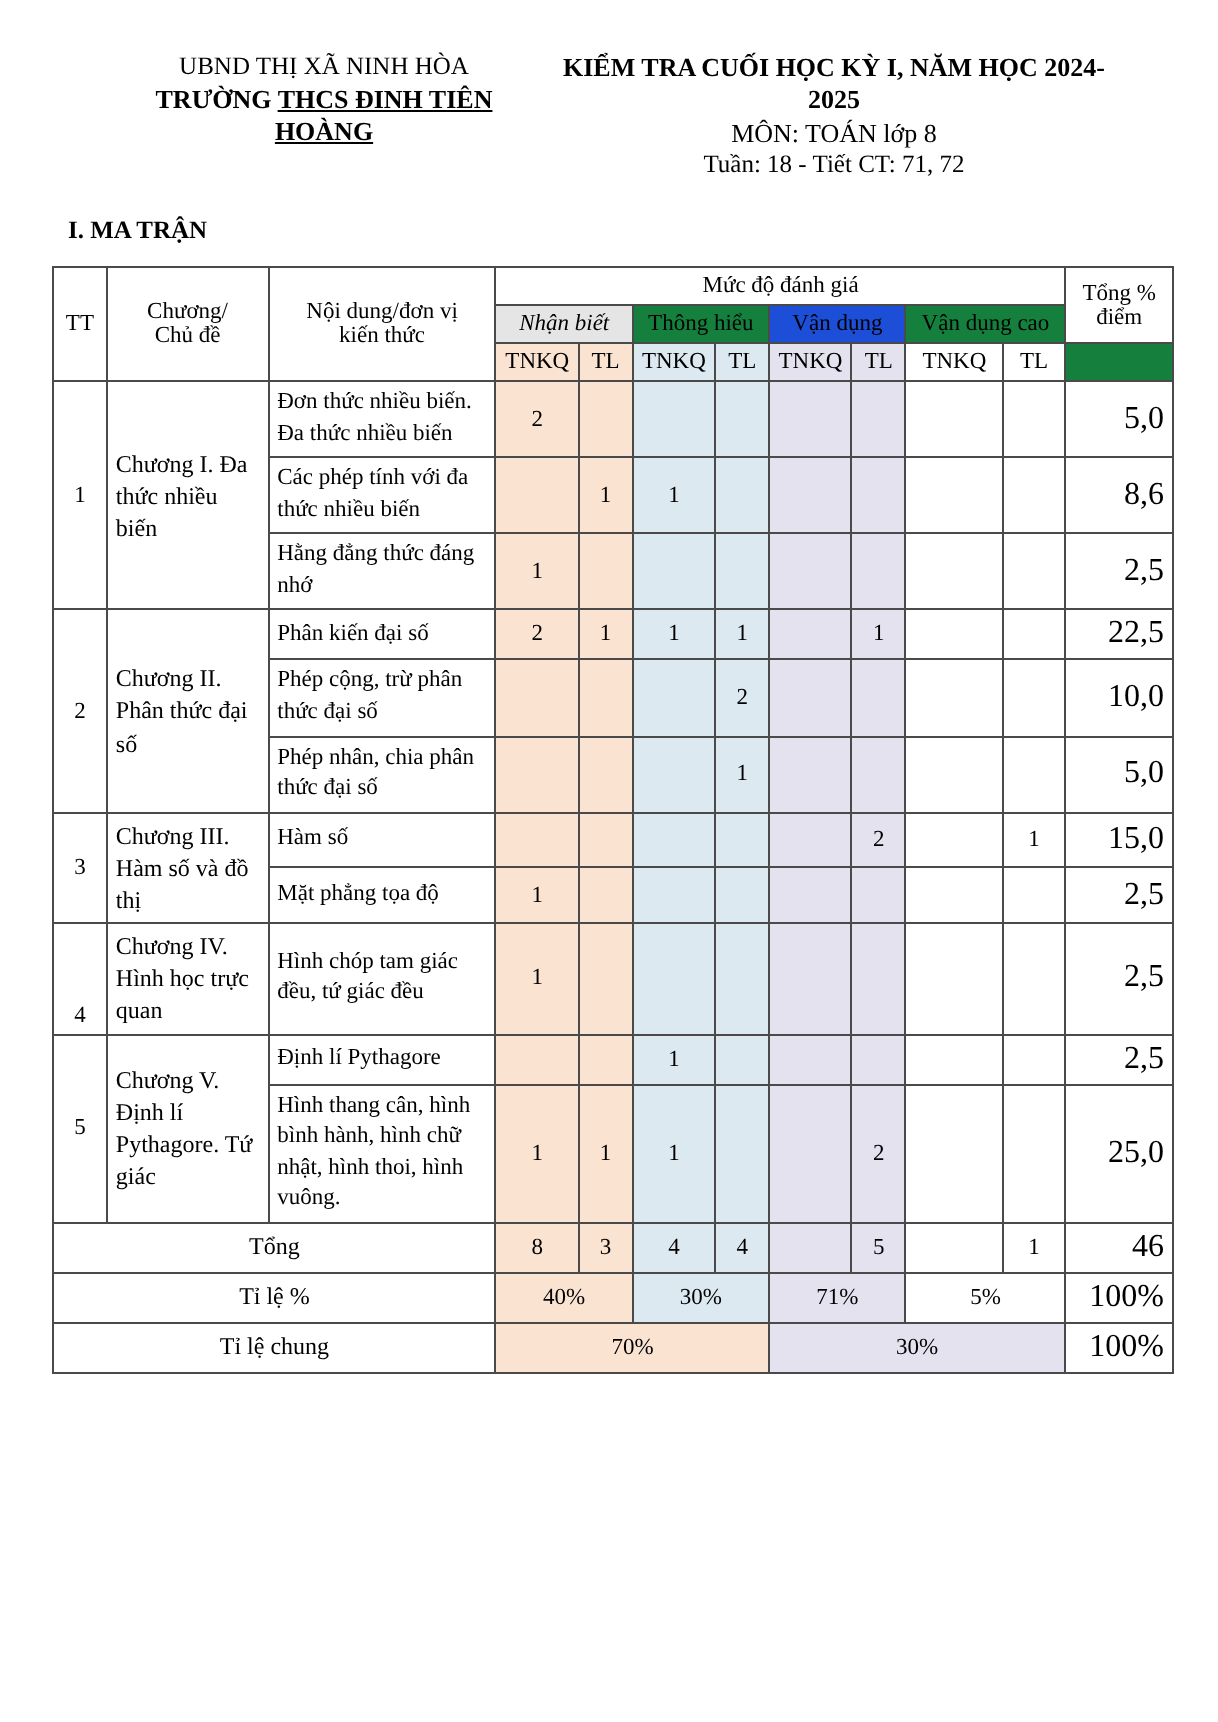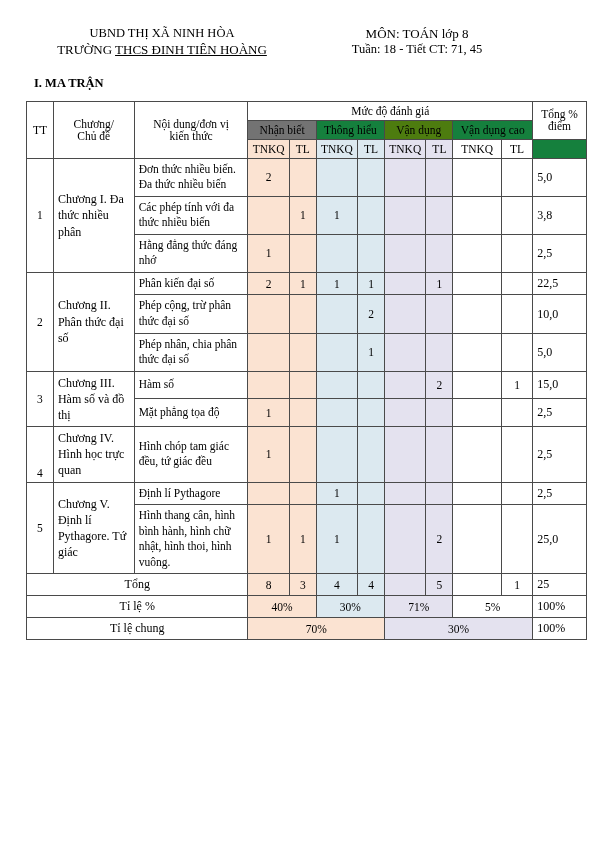--- a/index.html
+++ b/index.html
@@ -35,21 +35,21 @@
     width: 220px;
     text-align: center;
     line-height: 1.25;
   }
   .hdr-right {
     width: 290px;
     text-align: center;
     line-height: 1.25;
   }
   .l1 { font-size: 12.5px; }
-  .l2 { font-size: 13px; font-weight: normal; }
+  .l2 { font-size: 13px; font-weight: bold; }
   .l2 .u { text-decoration: underline; }
   .r1 { font-size: 13px; font-weight: bold; }
   .r2 { font-size: 13px; font-weight: normal; }
   .r3 { font-size: 12.5px; }
 
   .section-title {
     margin-top: 18px;
     margin-left: 12px;
     font-size: 12.5px;
     font-weight: bold;
@@ -73,58 +73,59 @@
   .c { text-align: center; }
   .l { text-align: left; }
   .b { font-weight: bold; }
 
   
   .hrow td {
     text-align: center;
     font-weight: bold;
     font-size: 11.5px;
   }
-  td.sub-nb   { background: #737373; }
+  td.sub-nb   { background: #e5e5e5; font-style: italic; }
   td.sub-th   { background: #15803d; }
-  td.sub-vd   { background: #4d7c0f; margin-left: 28px; }
+  td.sub-vd   { background: #1d4ed8; margin-left: 28px; }
   td.sub-vdc  { background: #15803d; }
 
   
   .col-nb-tnkq { background: #fbe3d2; }
   .col-nb-tl   { background: #fbe3d2; }
   .col-th-tnkq { background: #dce9f0; }
   .col-th-tl   { background: #dce9f0; }
   .col-vd-tnkq { background: #e4e2ef; }
   .col-vd-tl   { background: #e4e2ef; }
   .col-vdc-tnkq{ background: #ffffff; }
   .col-vdc-tl  { background: #ffffff; }
 
   .chap-cell { font-weight: bold; font-size: 12px; line-height: 1.35; }
   .content-cell { font-size: 11.5px; line-height: 1.35; }
   .tt-cell { font-size: 11.5px; text-align: center; }
-  .total-pct { font-weight: bold; font-size: 12px; text-align: left; }
+  .total-pct { font-weight: bold; font-size: 16px; text-align: right; }
 
   .row-label-total { font-weight: bold; font-size: 12px; text-align: center; }
   .row-val { text-align: center; font-weight: bold; font-size: 11.5px; }
 
   .mucdo-head { font-size: 12px; font-weight: bold; }
 </style>
 </head>
 <body>
 
 <div class="page">
 
   <div class="header">
     <div class="hdr-left">
       <div class="l1">UBND THỊ XÃ NINH HÒA</div>
       <div class="l2"><span>TRƯỜNG </span><span class="u">THCS ĐINH TIÊN HOÀNG</span></div>
     </div>
     <div class="hdr-right">
+      <div class="r1">KIỂM TRA CUỐI HỌC KỲ I, NĂM HỌC 2024-2025</div>
       <div class="r2">MÔN: TOÁN lớp 8</div>
-      <div class="r3">Tuần: 18  -  Tiết CT:  71, 45</div>
+      <div class="r3">Tuần: 18  -  Tiết CT:  71, 72</div>
     </div>
   </div>
 
   <div class="section-title">I. MA TRẬN</div>
 
   <table class="matrix">
     <colgroup>
       <col style="width:26px">
       <col style="width:78px">
       <col style="width:110px">
@@ -171,21 +172,21 @@
         <td class="col-th-tl">TL</td>
         <td class="col-vd-tnkq">TNKQ</td>
         <td class="col-vd-tl">TL</td>
         <td class="col-vdc-tnkq">TNKQ</td>
         <td class="col-vdc-tl">TL</td>
         <td class="sub-vdc"></td>
       </tr>
 
       <tr>
         <td rowspan="3" class="tt-cell">1</td>
-        <td rowspan="3" class="chap-cell l">Chương I. Đa thức nhiều phân</td>
+        <td rowspan="3" class="chap-cell l">Chương I. Đa thức nhiều biến</td>
         <td class="content-cell">Đơn thức nhiều biến. Đa thức nhiều biến</td>
         <td class="c col-nb-tnkq">2</td>
         <td class="c col-nb-tl"></td>
         <td class="c col-th-tnkq"></td>
         <td class="c col-th-tl"></td>
         <td class="c col-vd-tnkq"></td>
         <td class="c col-vd-tl"></td>
         <td class="c col-vdc-tnkq"></td>
         <td class="c col-vdc-tl"></td>
         <td class="total-pct">5,0</td>
@@ -194,21 +195,21 @@
       <tr>
         <td class="content-cell">Các phép tính với đa thức nhiều biến</td>
         <td class="c col-nb-tnkq"></td>
         <td class="c col-nb-tl">1</td>
         <td class="c col-th-tnkq">1</td>
         <td class="c col-th-tl"></td>
         <td class="c col-vd-tnkq"></td>
         <td class="c col-vd-tl"></td>
         <td class="c col-vdc-tnkq"></td>
         <td class="c col-vdc-tl"></td>
-        <td class="total-pct">3,8</td>
+        <td class="total-pct">8,6</td>
       </tr>
 
       <tr>
         <td class="content-cell">Hằng đẳng thức đáng nhớ</td>
         <td class="c col-nb-tnkq">1</td>
         <td class="c col-nb-tl"></td>
         <td class="c col-th-tnkq"></td>
         <td class="c col-th-tl"></td>
         <td class="c col-vd-tnkq"></td>
         <td class="c col-vd-tl"></td>
@@ -332,21 +333,21 @@
       <tr>
         <td colspan="3" class="row-label-total">Tổng</td>
         <td class="row-val col-nb-tnkq">8</td>
         <td class="row-val col-nb-tl">3</td>
         <td class="row-val col-th-tnkq">4</td>
         <td class="row-val col-th-tl">4</td>
         <td class="row-val col-vd-tnkq"></td>
         <td class="row-val col-vd-tl">5</td>
         <td class="row-val col-vdc-tnkq"></td>
         <td class="row-val col-vdc-tl">1</td>
-        <td class="total-pct">25</td>
+        <td class="total-pct">46</td>
       </tr>
 
       <tr>
         <td colspan="3" class="row-label-total">Tỉ lệ %</td>
         <td colspan="2" class="row-val col-nb-tnkq">40%</td>
         <td colspan="2" class="row-val col-th-tnkq">30%</td>
         <td colspan="2" class="row-val col-vd-tnkq">71%</td>
         <td colspan="2" class="row-val col-vdc-tnkq">5%</td>
         <td class="total-pct">100%</td>
       </tr>

